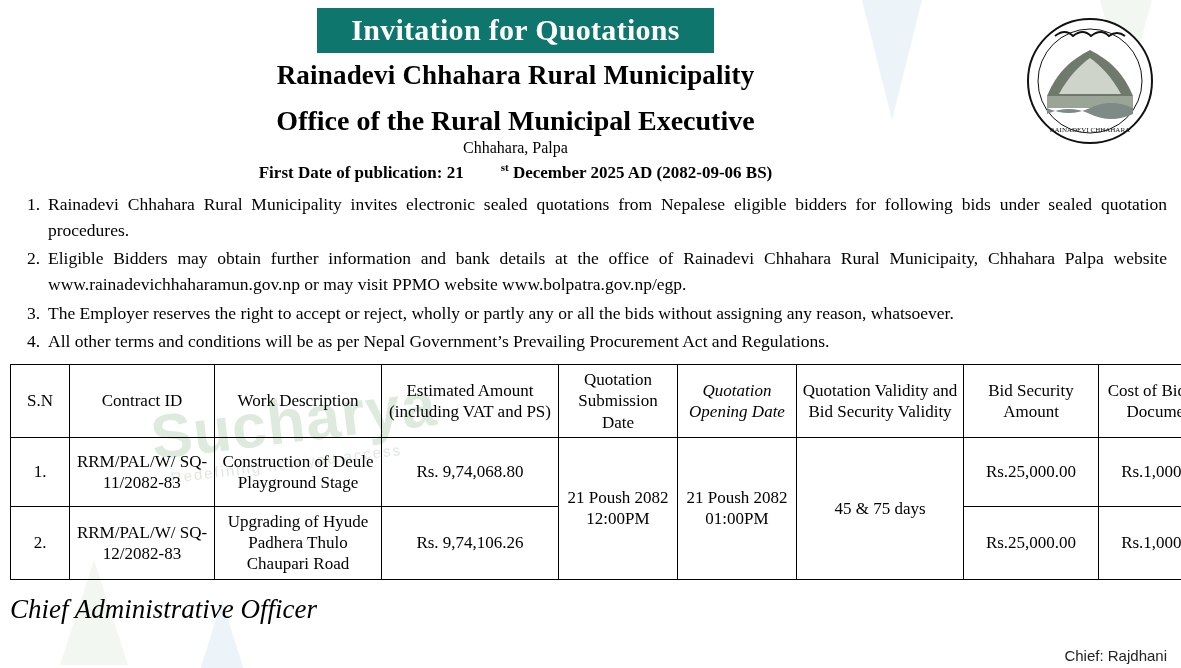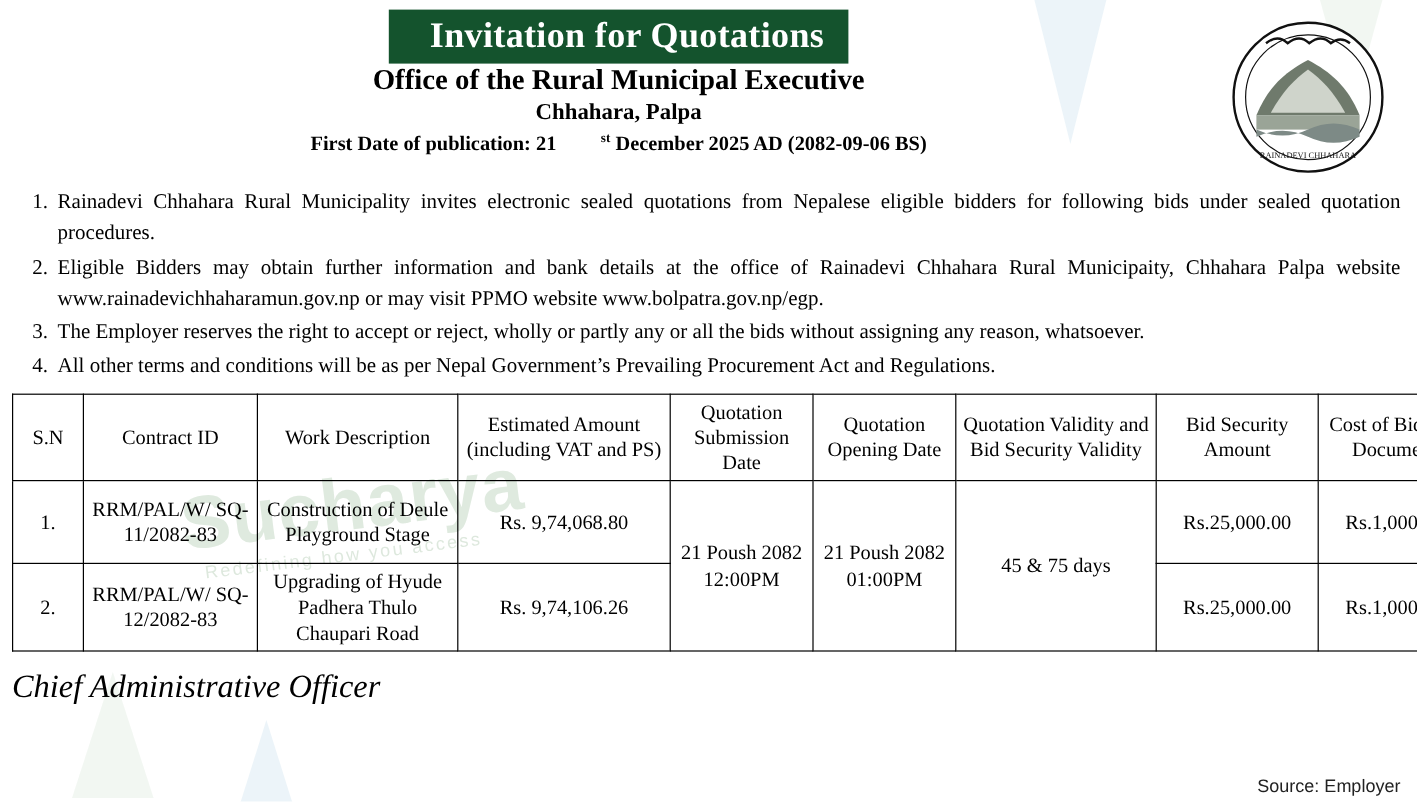--- a/index.html
+++ b/index.html
@@ -105,42 +105,42 @@
     align-items: center;
   }
   .emblem.right { padding-top: 10px; }
   .header-center {
     flex: 1 1 auto;
     text-align: center;
     padding-top: 2px;
   }
   .title-band {
     display: inline-block;
-    background: #14532d;
+    background: #0f766e;
     color: #ffffff;
     font-weight: bold;
     font-size: 30px;
     line-height: 1.1;
-    padding: 5px 20px 7px 34px;
+    padding: 5px 34px 7px 34px;
     letter-spacing: .3px;
   }
   .org-line1 {
     font-size: 27px;
     font-weight: bold;
     margin-top: 7px;
     letter-spacing: .2px;
   }
   .org-line2 {
-    font-size: 24px;
-    font-weight: bold;
-    margin-top: 1px;
+    font-size: 28px;
+    font-weight: bold;
+    margin-top: 14px;
   }
   .org-line3 {
-    font-size: 19px;
-    font-weight: bold;
+    font-size: 16px;
+    font-weight: normal;
     margin-top: 2px;
   }
   .pub-date {
     font-size: 17px;
     font-weight: bold;
     margin-top: 4px;
   }
   .pub-date sup { font-size: 11px; margin-left: 37px; }
 
   
@@ -179,21 +179,21 @@
     vertical-align: middle;
     padding: 4px 3px;
     line-height: 1.25;
   }
   table.quote-table th { font-weight: normal; }
   .c-sn      { width: 52px; }
   .c-cid     { width: 138px; }
   .c-desc    { width: 160px; }
   .c-amt     { width: 170px; }
   .c-sub     { width: 112px; }
-  .c-open    { width: 112px; }
+  .c-open    { width: 112px; font-style: italic; }
   .c-valid   { width: 160px; }
   .c-bidsec  { width: 128px; }
   .c-cost    { width: 120px; }
   .row-tall td { height: 60px; }
   .sub-date-cell { line-height: 2.1; }
 
   
   .signature {
     margin-top: 14px;
     padding-right: 12px;
@@ -226,20 +226,21 @@
     <div class="wm-sub">Redefining how you access</div>
   </div>
 
   <div class="content">
 
     <div class="header">
 
 
       <div class="header-center">
         <div class="title-band">Invitation for Quotations</div>
+        <div class="org-line1">Rainadevi Chhahara Rural Municipality</div>
         <div class="org-line2">Office of the Rural Municipal Executive</div>
         <div class="org-line3">Chhahara, Palpa</div>
         <div class="pub-date">
           <span>First Date of publication: 21</span><sup>st</sup><span> December 2025 AD (2082-09-06 BS)</span>
         </div>
       </div>
 
       <div class="emblem right">
         <svg width="130" height="130" viewBox="0 0 130 130">
           <circle cx="65" cy="65" r="62" fill="#ffffff" stroke="#111" stroke-width="2"></circle>
@@ -314,15 +315,15 @@
           <td>Rs.25,000.00</td>
           <td>Rs.1,000.00</td>
         </tr>
       </tbody>
     </table>
 
     <div class="signature">Chief Administrative Officer</div>
 
   </div>
 
-  <div class="source">Source: Employer</div>
+  <div class="source">Chief: Rajdhani</div>
 
 </div>
 
 </body></html>

